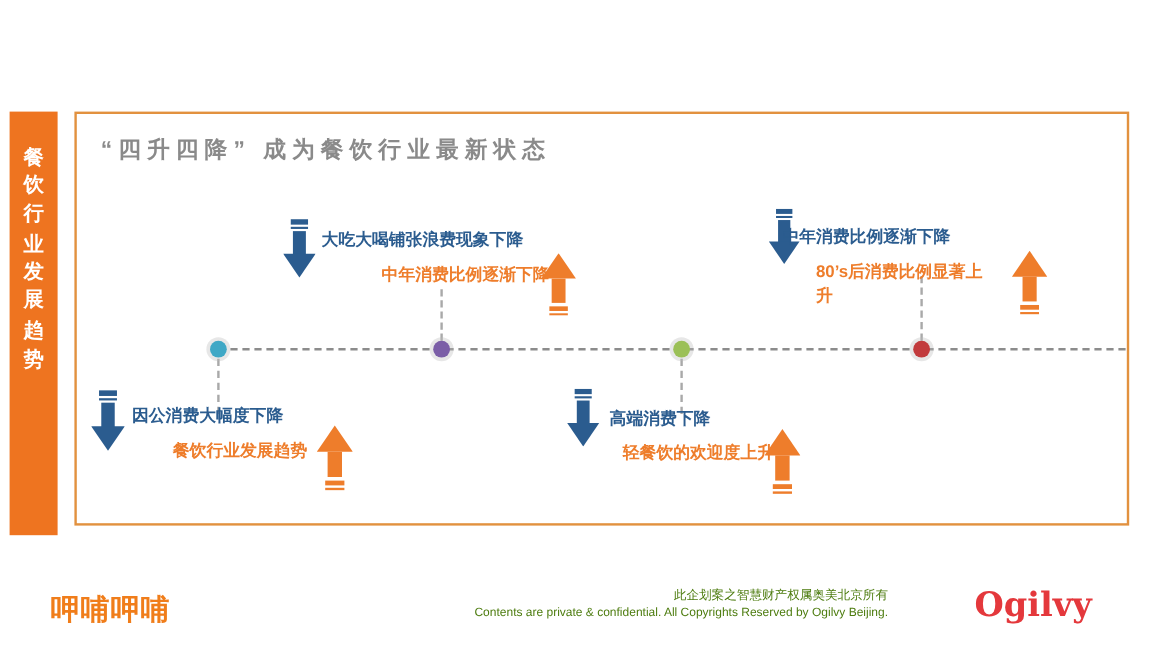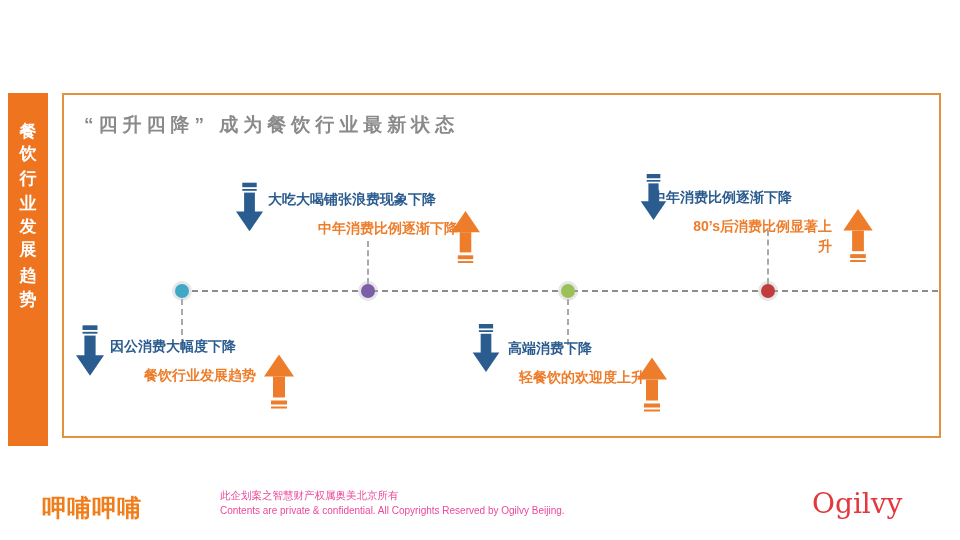--- a/index.html
+++ b/index.html
@@ -55,32 +55,32 @@
   .lbl.down { color:var(--blue);text-align:right; }
   .lbl.up   { color:var(--orange); }
   .t-down-1{left:110px; top:338px}
   .t-up-1  {left:144px; top:367px}
   .t-down-2{left:268px; top:191px}
   .t-up-2  {left:318px; top:220px}
   .t-down-3{left:508px; top:340px}
   .t-up-3  {left:519px; top:369px}
   .t-down-4{left:652px; top:189px}
   .t-up-4  {left:680px; top:216px; width:152px; white-space:normal;
-            text-align:right; line-height:1.45; word-break:break-all;}
+            text-align:left; line-height:1.45; word-break:break-all;}
   
   .logo-xiabu {
     position:absolute; left:42px; top:492px; font-size:24px; font-weight:900;
     color:var(--logo_orange); letter-spacing:1px;
   }
   .copyright { position:absolute; left:220px; top:489px; width:520px;
-               text-align:left; color:#ec4899; }
+               text-align:right; color:#4d7c0f; }
   .copyright .l1 { font-size:10.5px; }
   .copyright .l2 { font-size:10px; margin-top:2px; }
   .logo-ogilvy {
-    position:absolute; left:812px; top:487px; font-size:28px; font-weight:normal;
+    position:absolute; left:812px; top:487px; font-size:28px; font-weight:bold;
     font-family:"DejaVu Serif","Liberation Serif",serif; color:var(--ogilvy_red);text-align:center;
   }
 </style>
 </head>
 <body>
 
 <div class="stage">
 
   <div class="sidebar">
     <div class="sidebar-text">餐饮行业发展趋势</div>

